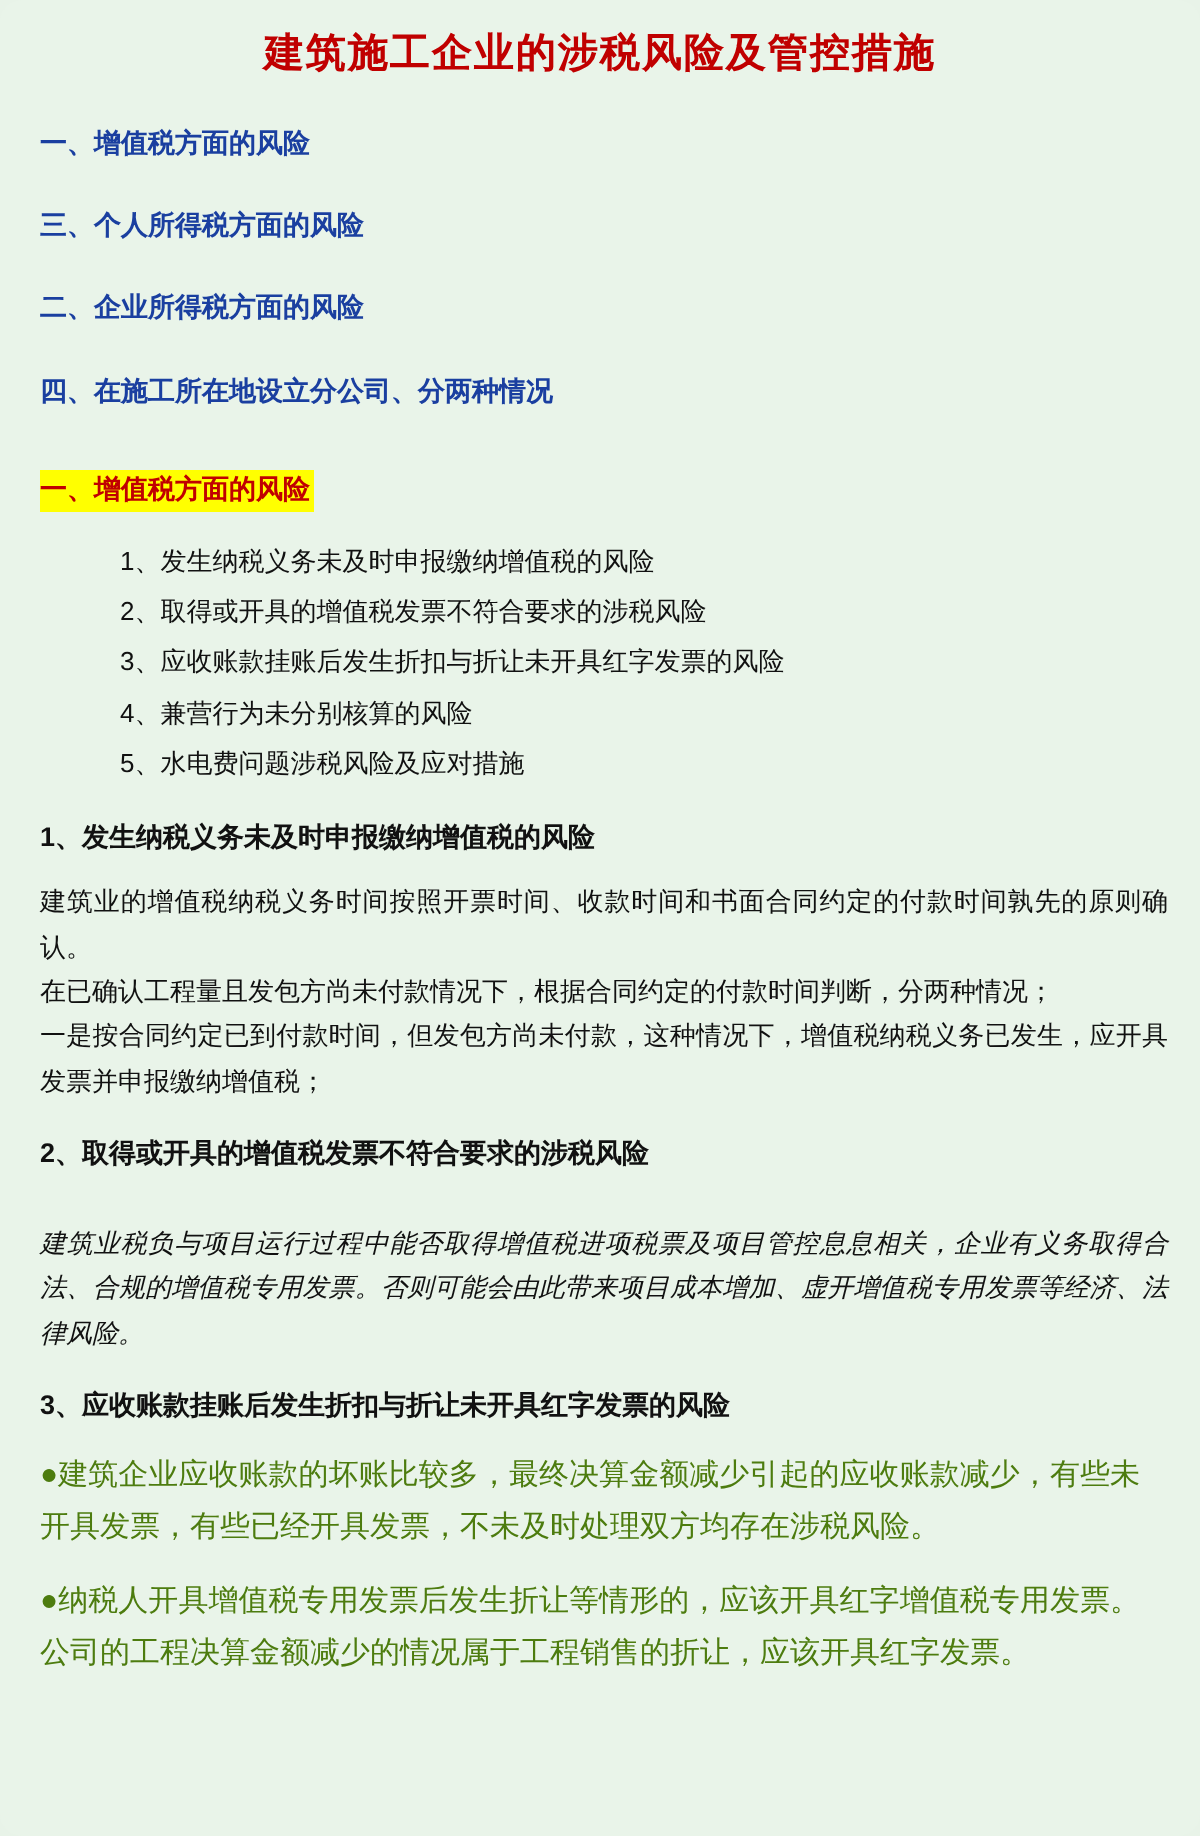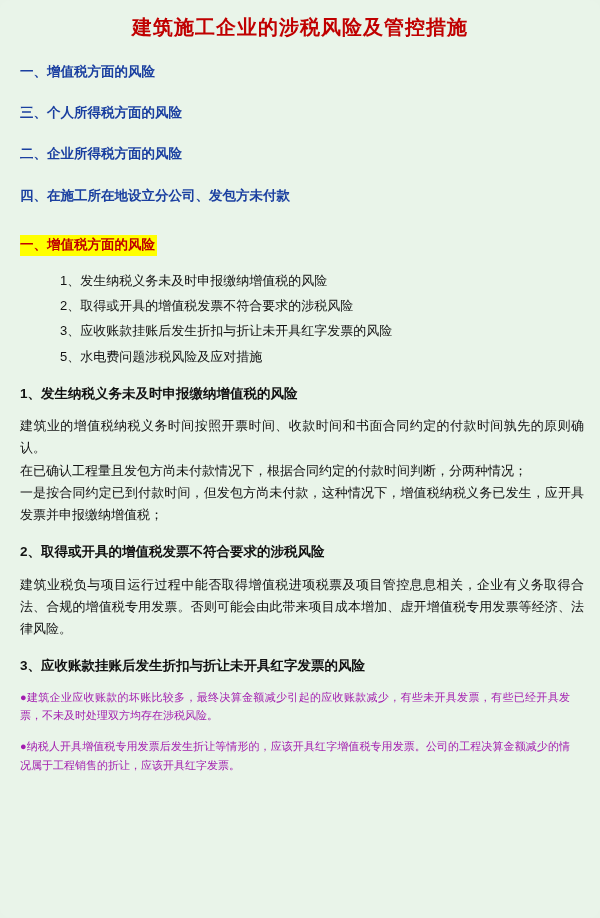--- a/index.html
+++ b/index.html
@@ -78,52 +78,54 @@
     font-size: 13px;
     color: #111;
     line-height: 1.72;
     margin: 0 2px 0 6px;
     text-align: justify;
   }
   .para.first {
     margin-top: 11px;
   }
   .para.spaced {
-    margin-top: 12px;
+    margin-top: 24px;
+    font-style: italic;
   }
   .bullet {
-    font-size: 11px;
-    color: #a21caf;
+    font-size: 15px;
+    color: #4d7c0f;
     line-height: 1.72;
     margin: 12px 16px 0 6px;
     text-align: justify;
   }
 </style>
 </head>
 <body>
 
 <div class="page">
 
   <div class="title">建筑施工企业的涉税风险及管控措施</div>
 
   <div class="toc">
     <div class="toc-item">一、增值税方面的风险</div>
     <div class="toc-item">三、个人所得税方面的风险</div>
     <div class="toc-item">二、企业所得税方面的风险</div>
-    <div class="toc-item">四、在施工所在地设立分公司、发包方未付款</div>
+    <div class="toc-item">四、在施工所在地设立分公司、分两种情况</div>
   </div>
 
   <div class="section-head-wrap">
     <span class="section-head">一、增值税方面的风险</span>
   </div>
 
   <ul class="num-list">
     <li>1、发生纳税义务未及时申报缴纳增值税的风险</li>
     <li>2、取得或开具的增值税发票不符合要求的涉税风险</li>
     <li>3、应收账款挂账后发生折扣与折让未开具红字发票的风险</li>
+    <li>4、兼营行为未分别核算的风险</li>
     <li>5、水电费问题涉税风险及应对措施</li>
   </ul>
 
   <div class="sub-head">1、发生纳税义务未及时申报缴纳增值税的风险</div>
   <div class="para first">建筑业的增值税纳税义务时间按照开票时间、收款时间和书面合同约定的付款时间孰先的原则确认。</div>
   <div class="para">在已确认工程量且发包方尚未付款情况下，根据合同约定的付款时间判断，分两种情况；</div>
   <div class="para">一是按合同约定已到付款时间，但发包方尚未付款，这种情况下，增值税纳税义务已发生，应开具发票并申报缴纳增值税；</div>
 
   <div class="sub-head">2、取得或开具的增值税发票不符合要求的涉税风险</div>
   <div class="para spaced">建筑业税负与项目运行过程中能否取得增值税进项税票及项目管控息息相关，企业有义务取得合法、合规的增值税专用发票。否则可能会由此带来项目成本增加、虚开增值税专用发票等经济、法律风险。</div>

